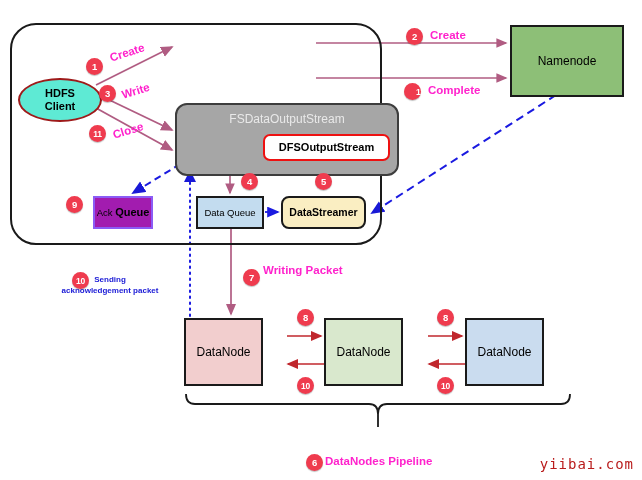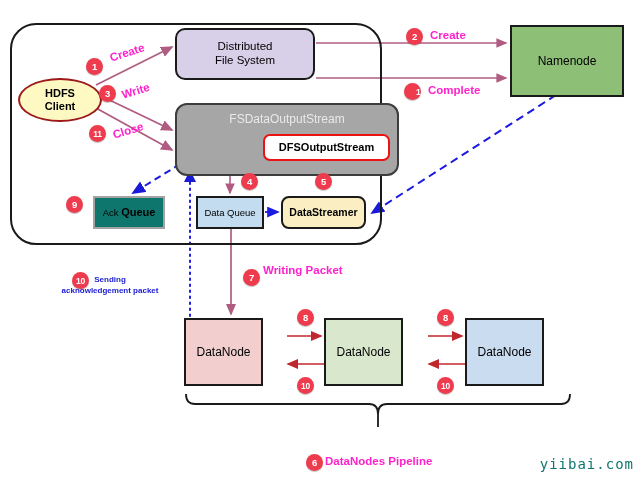--- a/index.html
+++ b/index.html
@@ -44,21 +44,21 @@
     background:transparent;
     box-sizing:border-box;
   }
 
   
   .hdfs-client{
     left:18px; top:78px;
     width:84px; height:44px;
     border:2px solid #9e1a1a;
     border-radius:50%;
-    background:#fef9c3;
+    background:#5eead4;
     font-size:11px;
     font-weight:bold;
     flex-direction:column;
   }
 
   
   .dfs-box{
     left:175px; top:28px;
     width:140px; height:52px;
     border:2px solid #1a1a1a;
@@ -106,23 +106,23 @@
     left:510px; top:25px;
     width:114px; height:72px;
     border:2px solid #1a1a1a;
     background:#8dbf77;
     font-size:12px;
   }
 
   
   .ack-queue{
     left:93px; top:196px;
-    width:72px; height:33px;
-    border:2px solid #a3a3a3;
-    background:#0f766e;
+    width:60px; height:33px;
+    border:2px solid #8b5cf6;
+    background:#a21caf;
     font-size:9.5px;
   }
   .ack-queue b{font-size:11px;}
   .data-queue{
     left:196px; top:196px;
     width:68px; height:33px;
     border:2px solid #1a1a1a;
     background:#c3dcef;
     font-size:9.5px;
   }
@@ -185,21 +185,21 @@
     font-weight:bold;
     text-align:center;
     line-height:1.35;
     white-space:nowrap;
   }
 
   
   .watermark{
     position:absolute;
     right:8px; bottom:8px;
-    color:#0f766e;
+    color:#b91c1c;
     font-size:14px;
     letter-spacing:1px;
     font-family:"DejaVu Sans Mono", monospace;
   }
 </style>
 </head>
 <body>
 
 <div id="canvas">
 
@@ -256,24 +256,20 @@
     <path d="M378,414 l0,13" fill="none" stroke="#1a1a1a" stroke-width="1.8"></path>
   </svg>
 
   <div class="client-container"></div>
 
   <div class="node hdfs-client">
     <span>HDFS</span>
     <span>Client</span>
   </div>
 
-  <div class="node dfs-box">
-    <span>Distributed</span>
-    <span>File System</span>
-  </div>
 
   <div class="node fsdos-box">
     <div class="fsdos-title">FSDataOutputStream</div>
     <div class="dfsos-box">
       <span>DFSOutputStream</span>
     </div>
   </div>
 
   <div class="node namenode-box">
     <span>Namenode</span>

